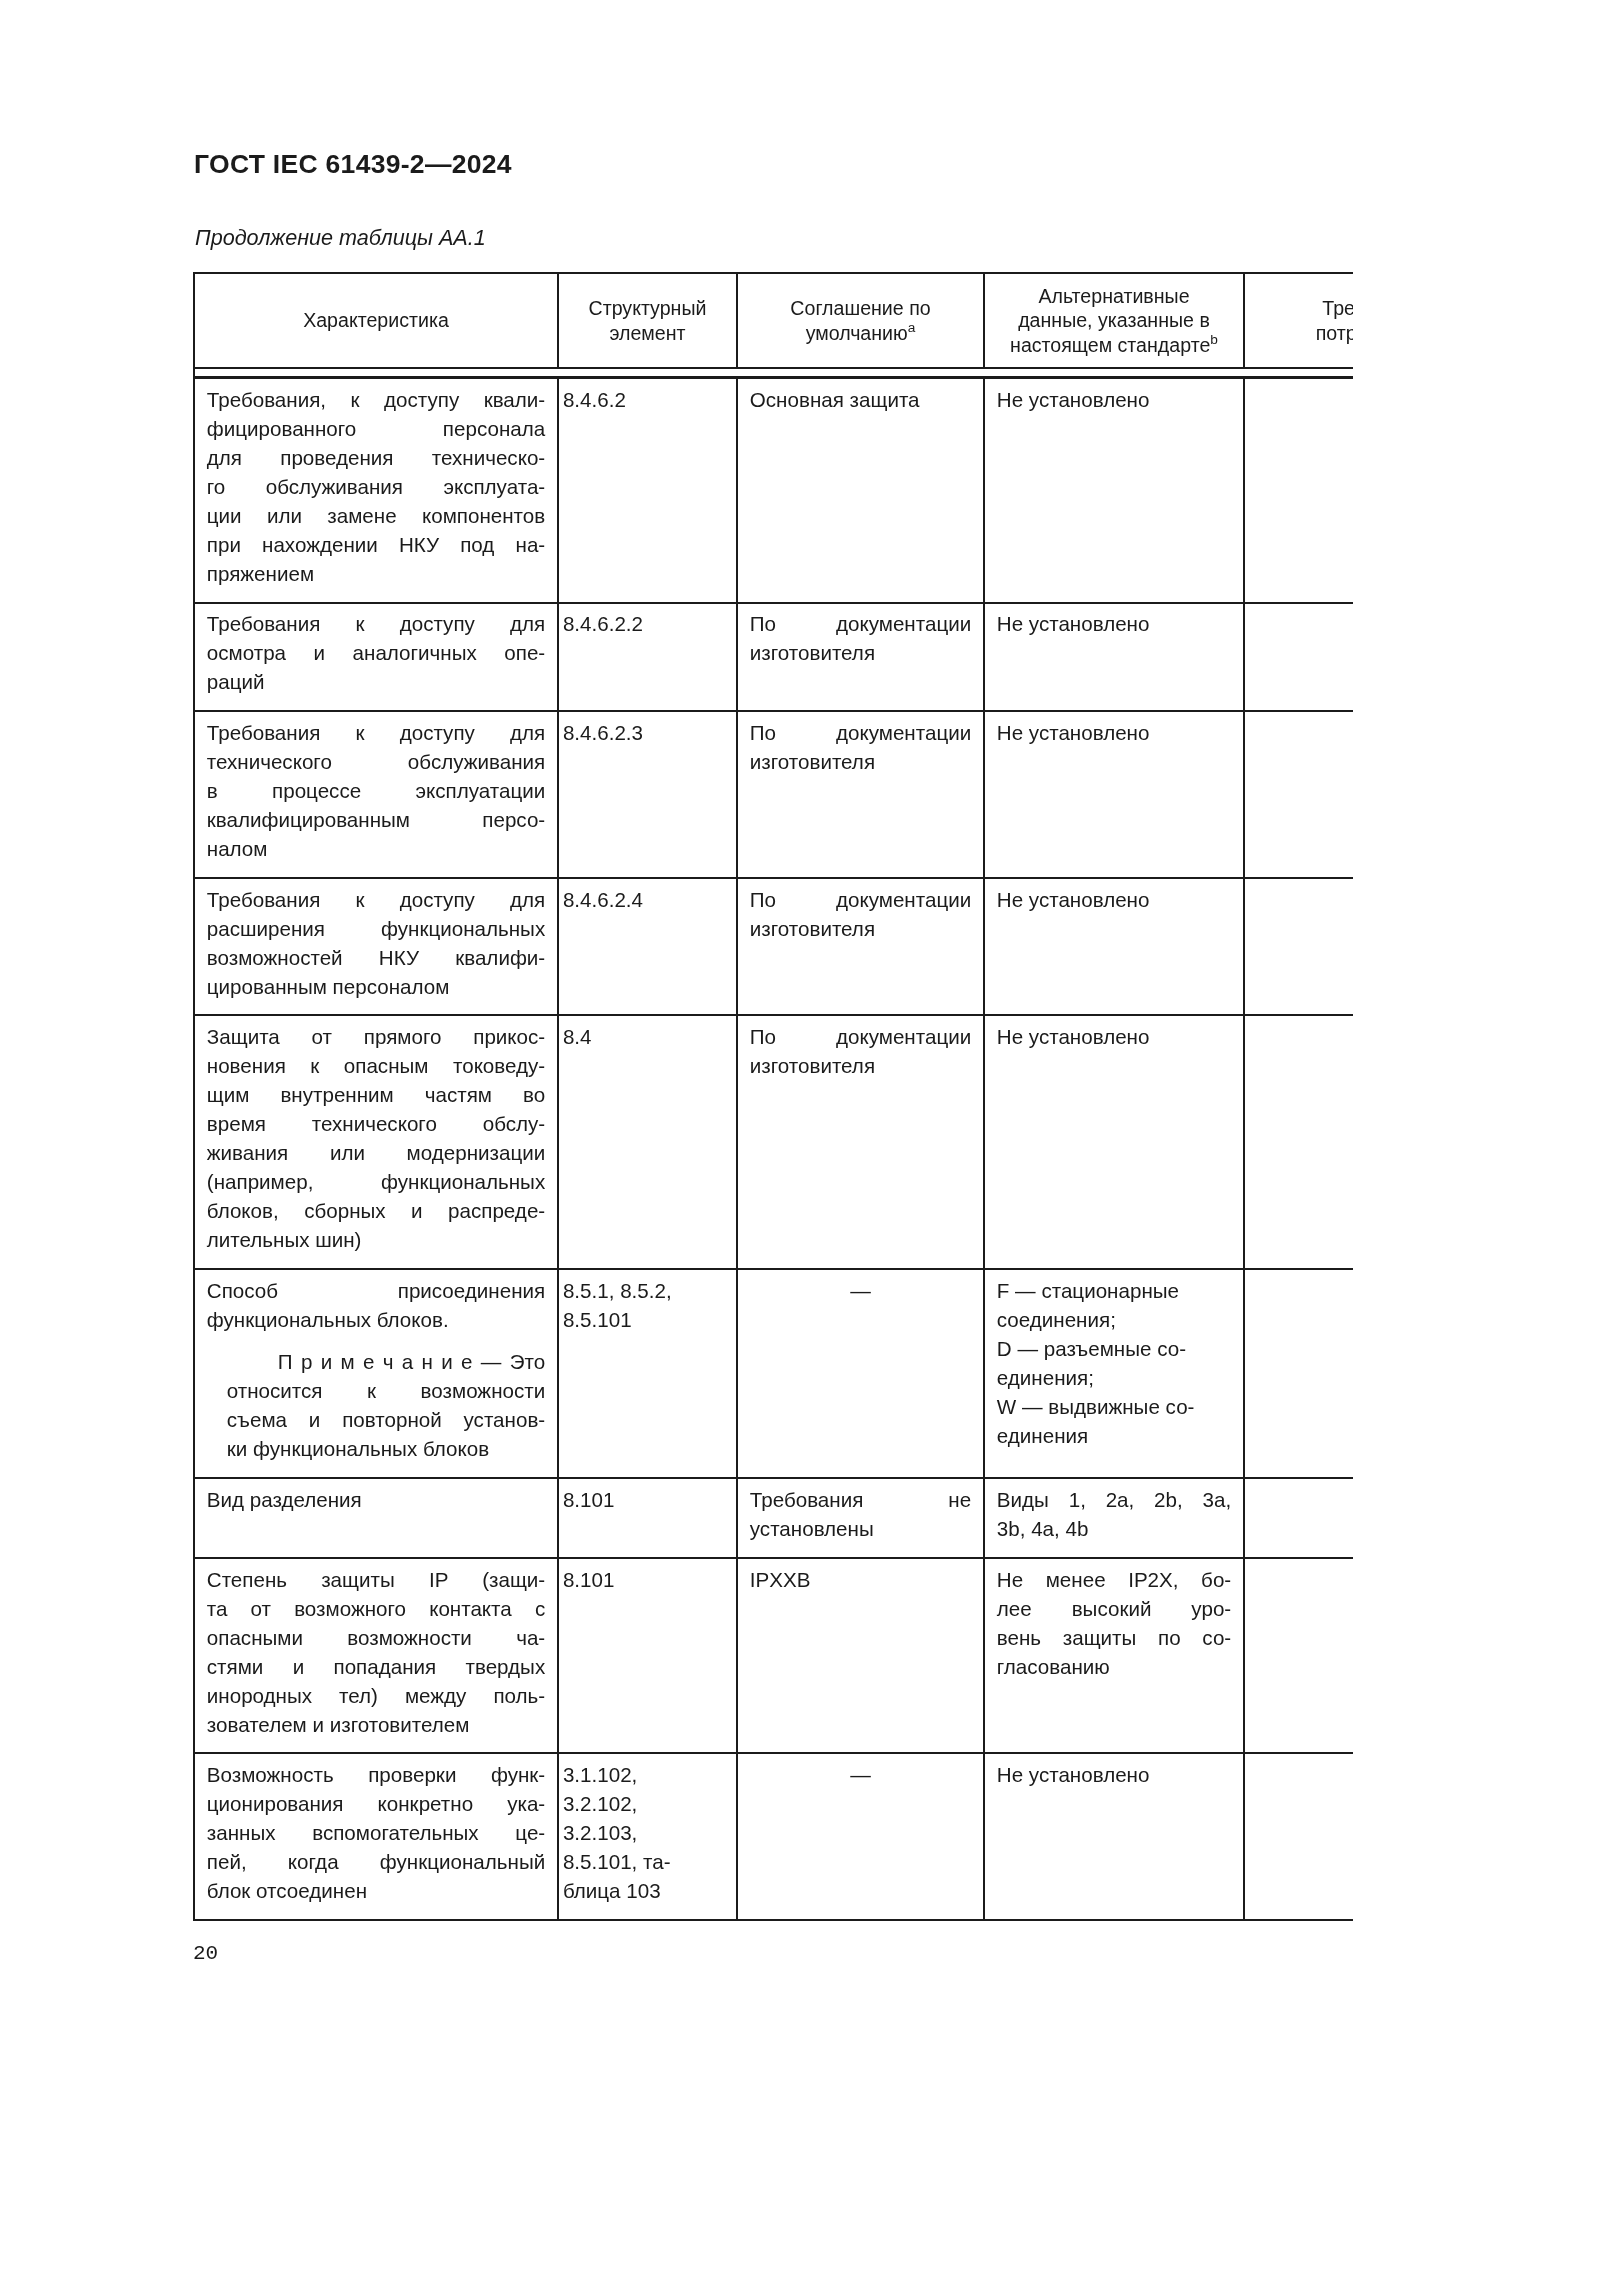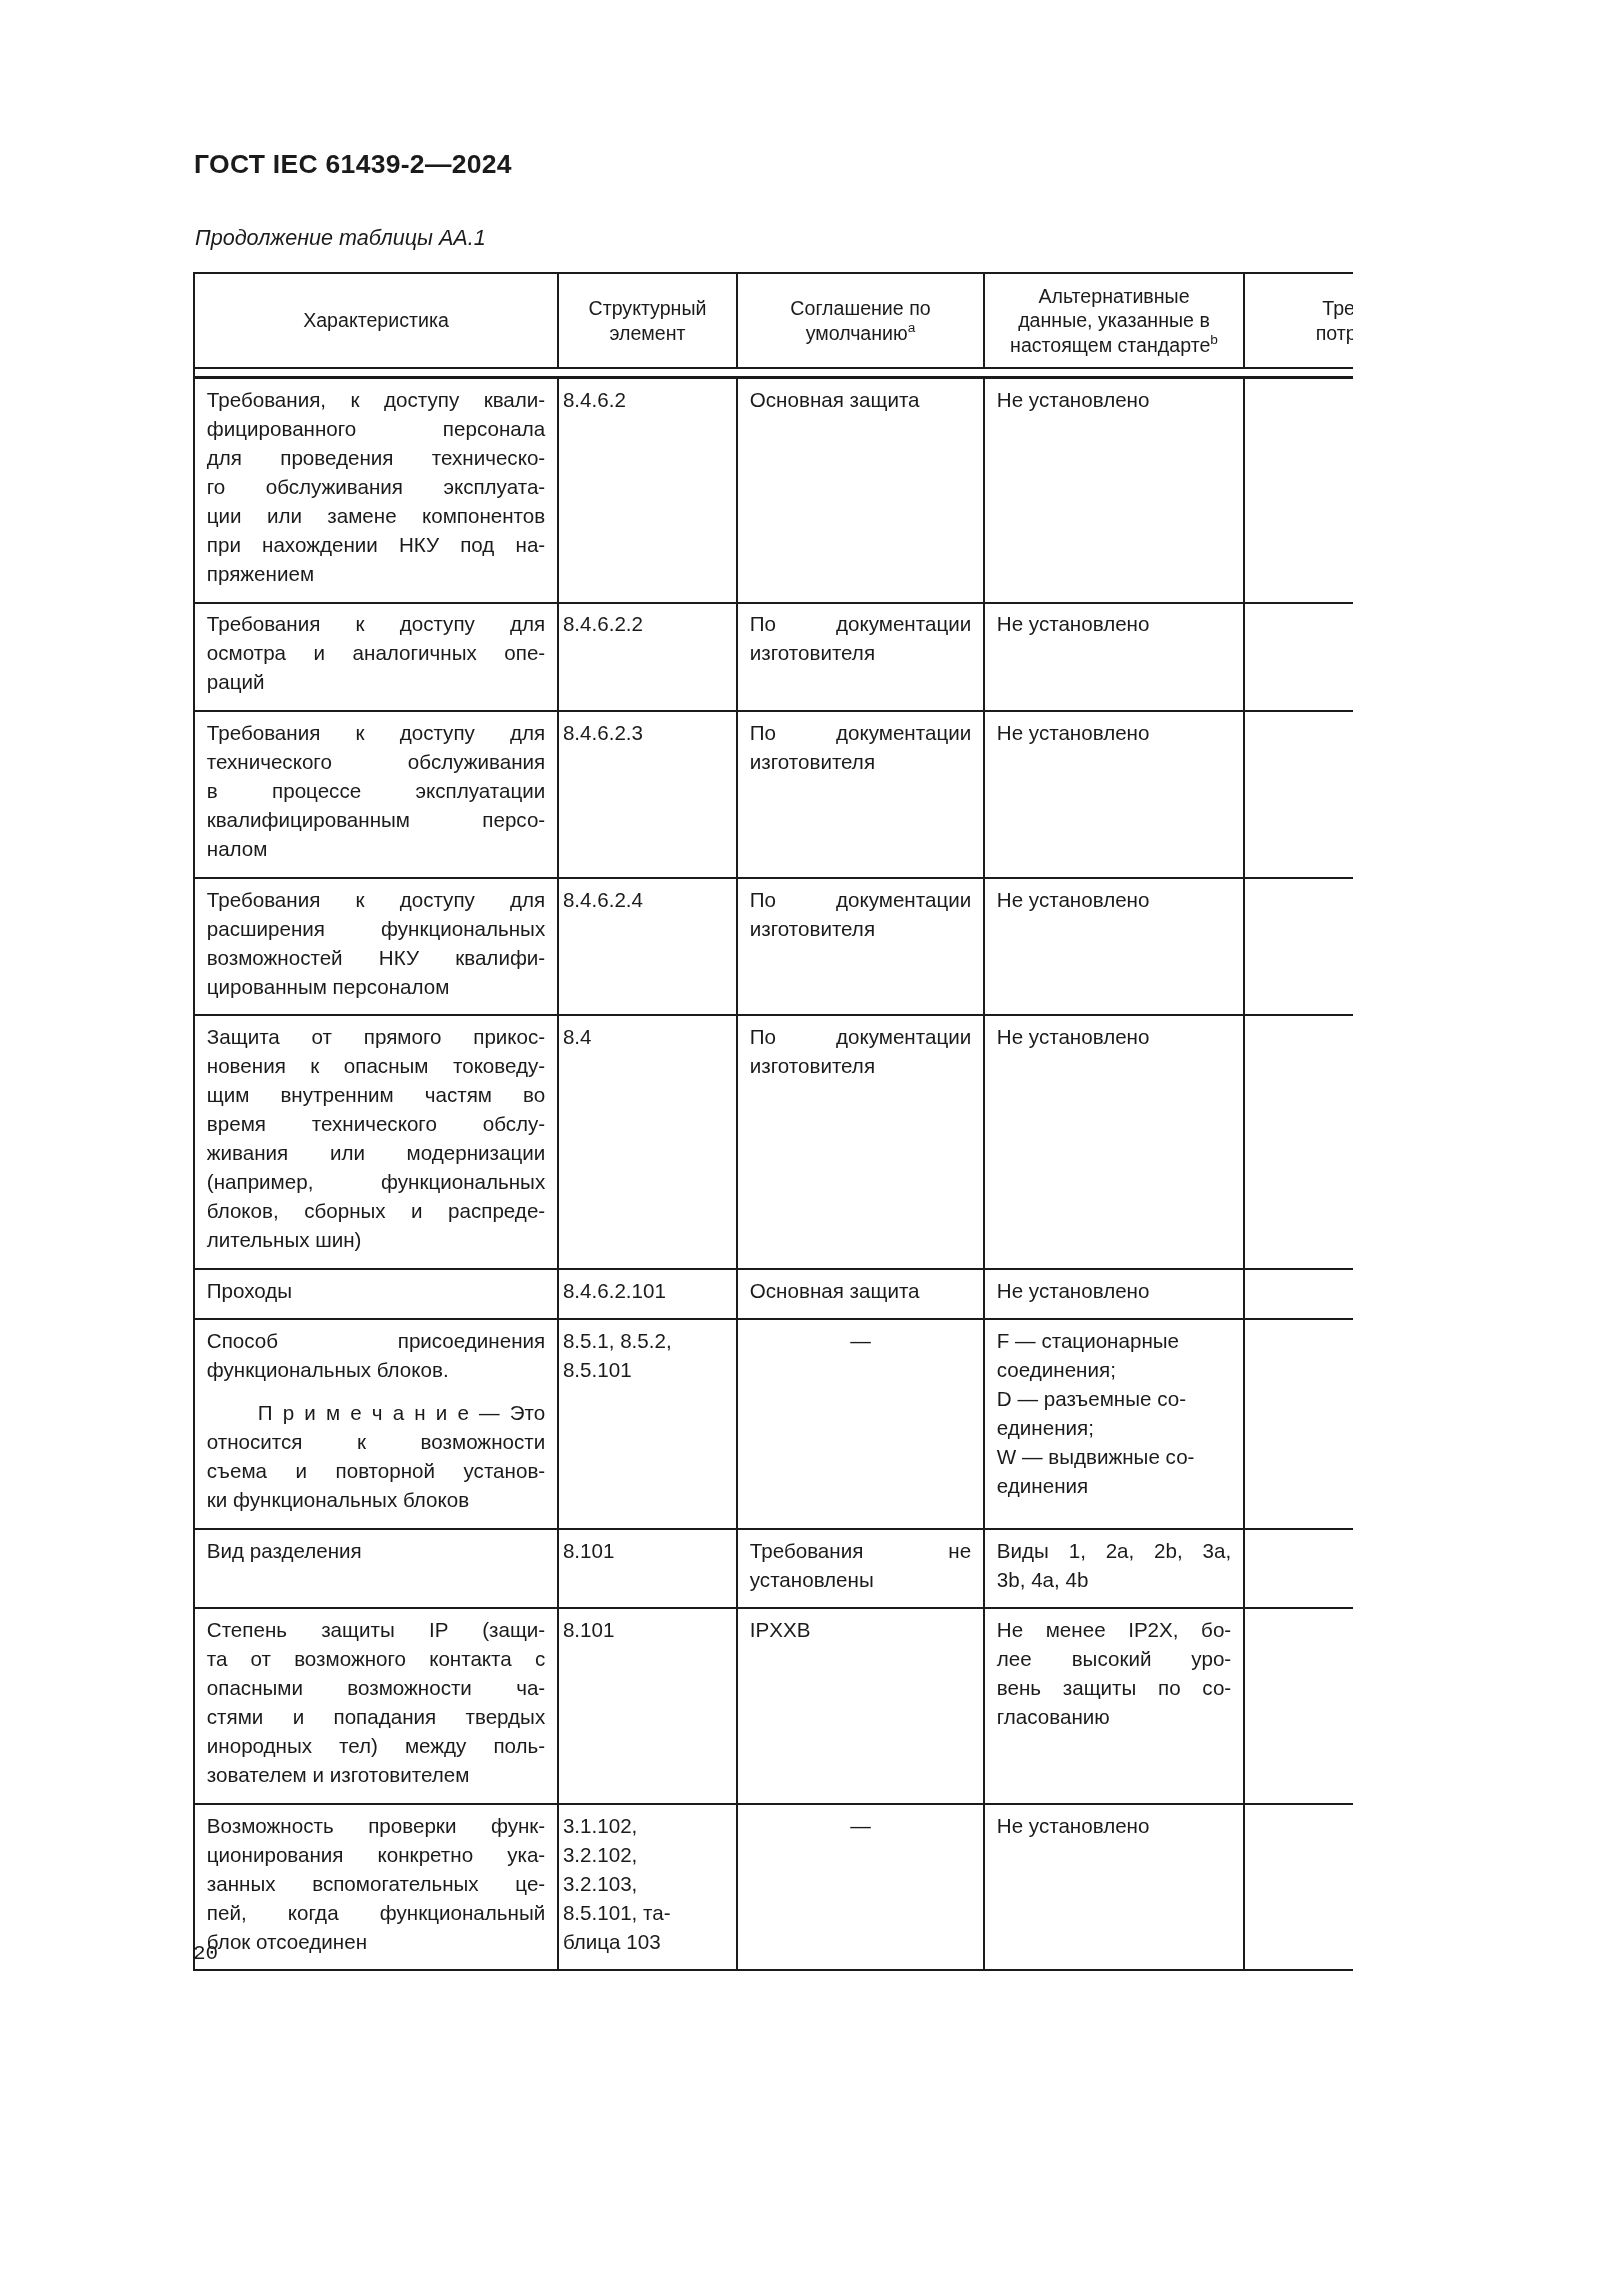--- a/index.html
+++ b/index.html
@@ -66,21 +66,21 @@
   }
   .c-elem {
     white-space: pre-line;
     padding-left: 3.9px;
     padding-right: 3.9px;
   }
   .center { text-align: center; white-space: pre-line; }
   .pl { white-space: pre-line; }
   .jl .ln { text-align: justify; text-align-last: justify; }
   .jl .ln:last-child { text-align-last: left; }
-  .note { margin-top: 13.7px; }
+  .note { margin-top: 13.7px; margin-left: 20px; }
   .note .ln:first-child { text-indent: 51px; }
   .page-number {
     position: absolute;
     left: 193px;
     top: 1942px;
     font-size: 21px;
     font-family: Liberation Mono, monospace;
   }
 </style>
 </head>
@@ -233,39 +233,20 @@
           </td>
         <td class="c-alt">
             <div class="jl">
               <div class="ln">Не установлено</div>
             </div>
           </td>
         <td class="c-req"></td>
       </tr>
       <tr>
         <td class="c-char">
-            <div class="jl">
-              <div class="ln">Проходы</div>
-            </div>
-          </td>
-        <td class="c-elem">8.4.6.2.101</td>
-        <td class="c-conv">
-            <div class="jl">
-              <div class="ln">Основная защита</div>
-            </div>
-          </td>
-        <td class="c-alt">
-            <div class="jl">
-              <div class="ln">Не установлено</div>
-            </div>
-          </td>
-        <td class="c-req"></td>
-      </tr>
-      <tr>
-        <td class="c-char">
           <div class="jl">
               <div class="ln">Способ присоединения</div>
               <div class="ln">функциональных блоков.</div>
             </div>
           <div class="jl note">
               <div class="ln">П р и м е ч а н и е — Это</div>
               <div class="ln">относится к возможности</div>
               <div class="ln">съема и повторной установ-</div>
               <div class="ln">ки функциональных блоков</div>
             </div>

